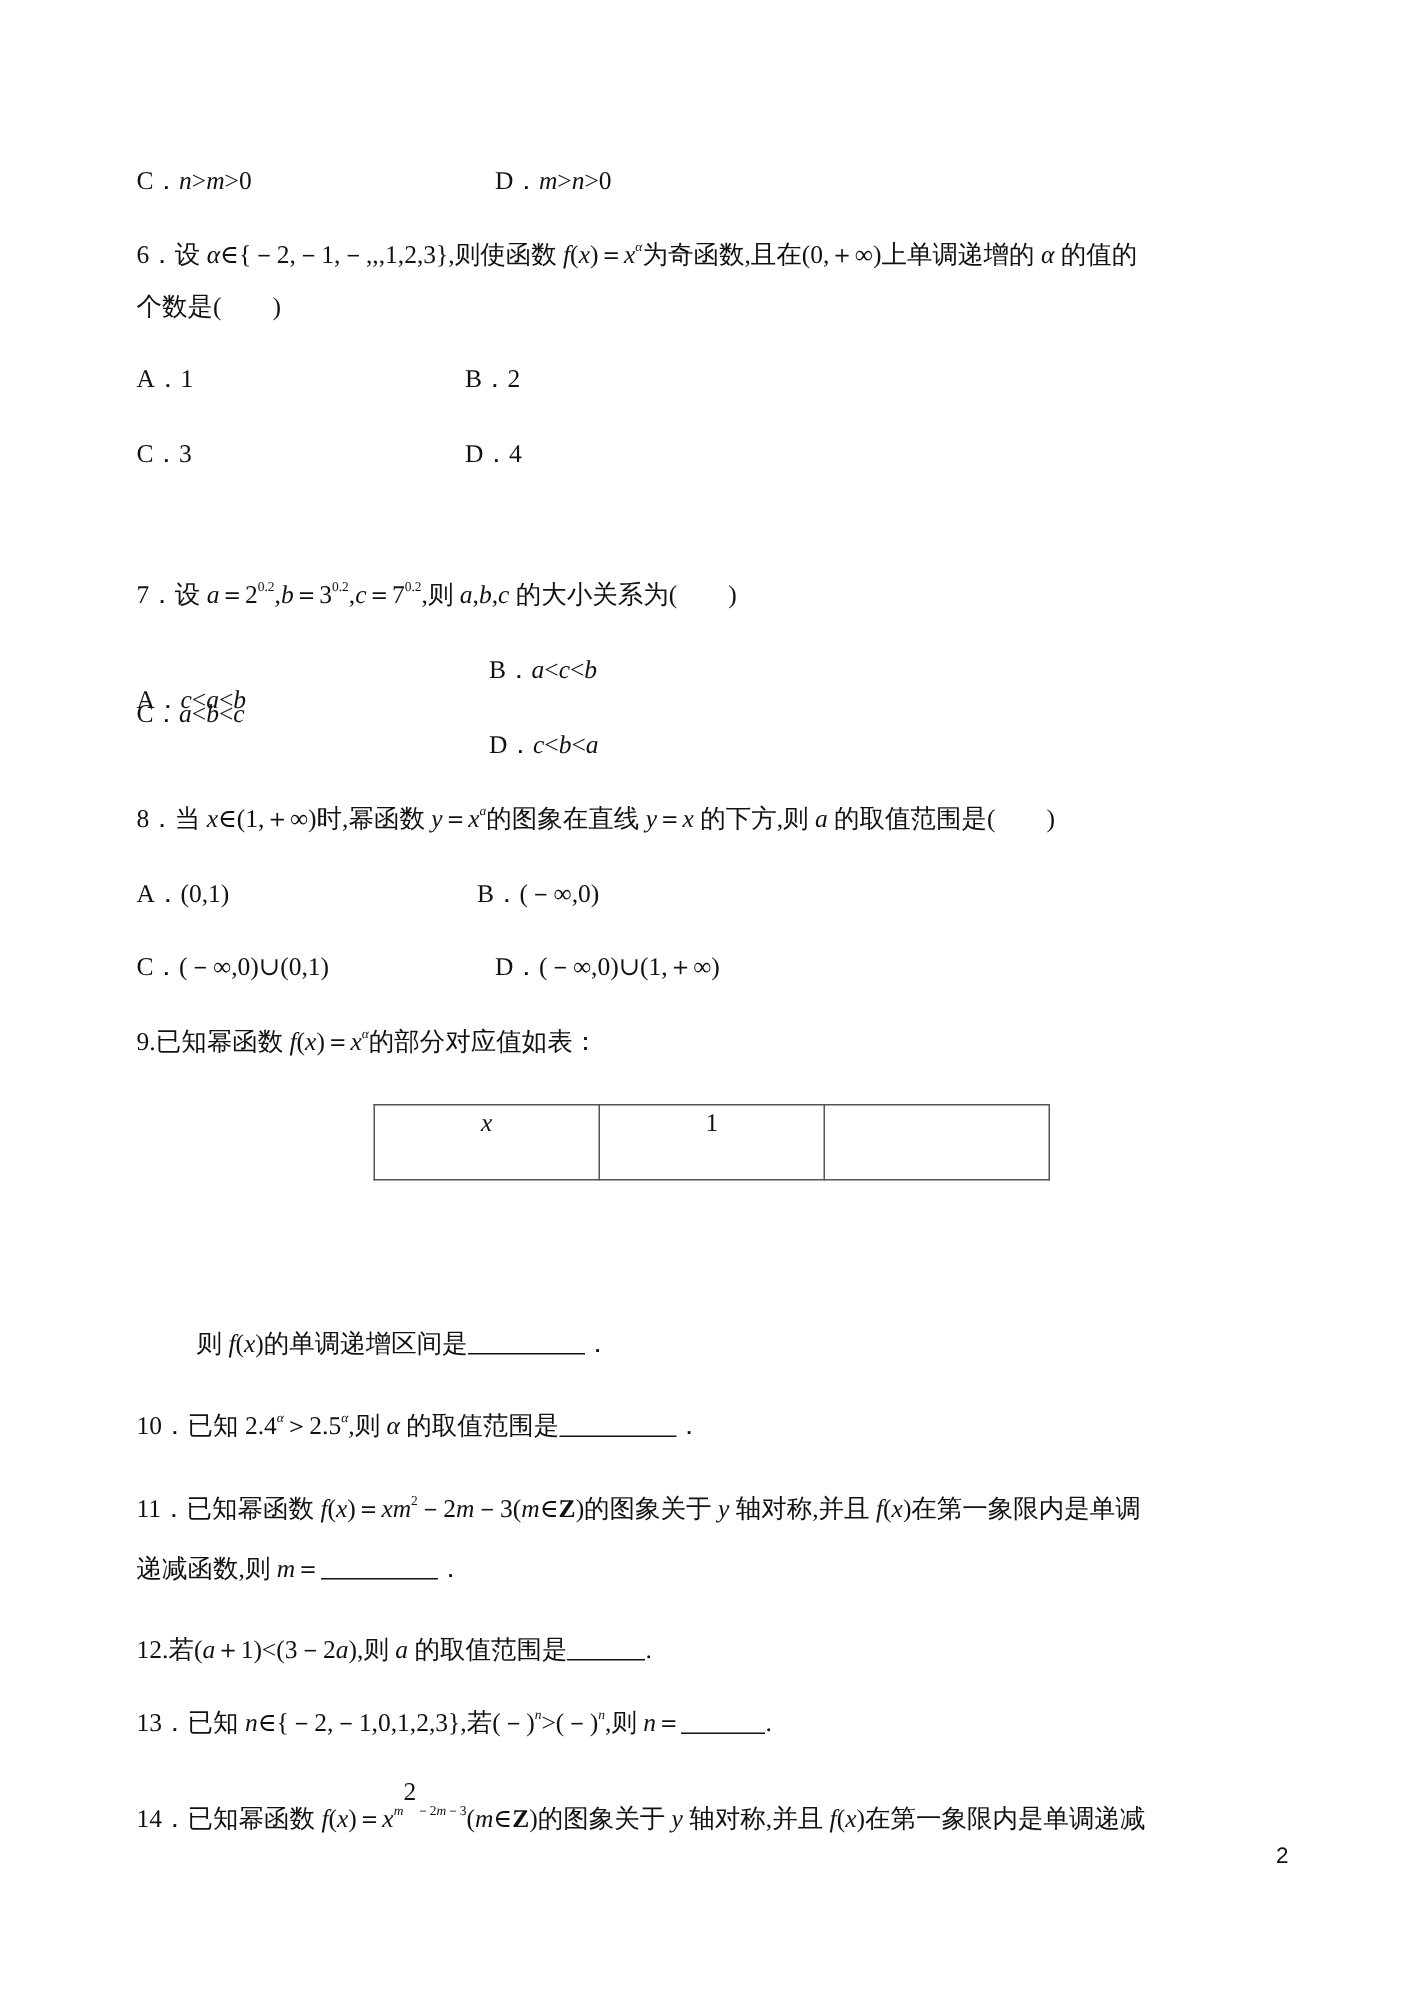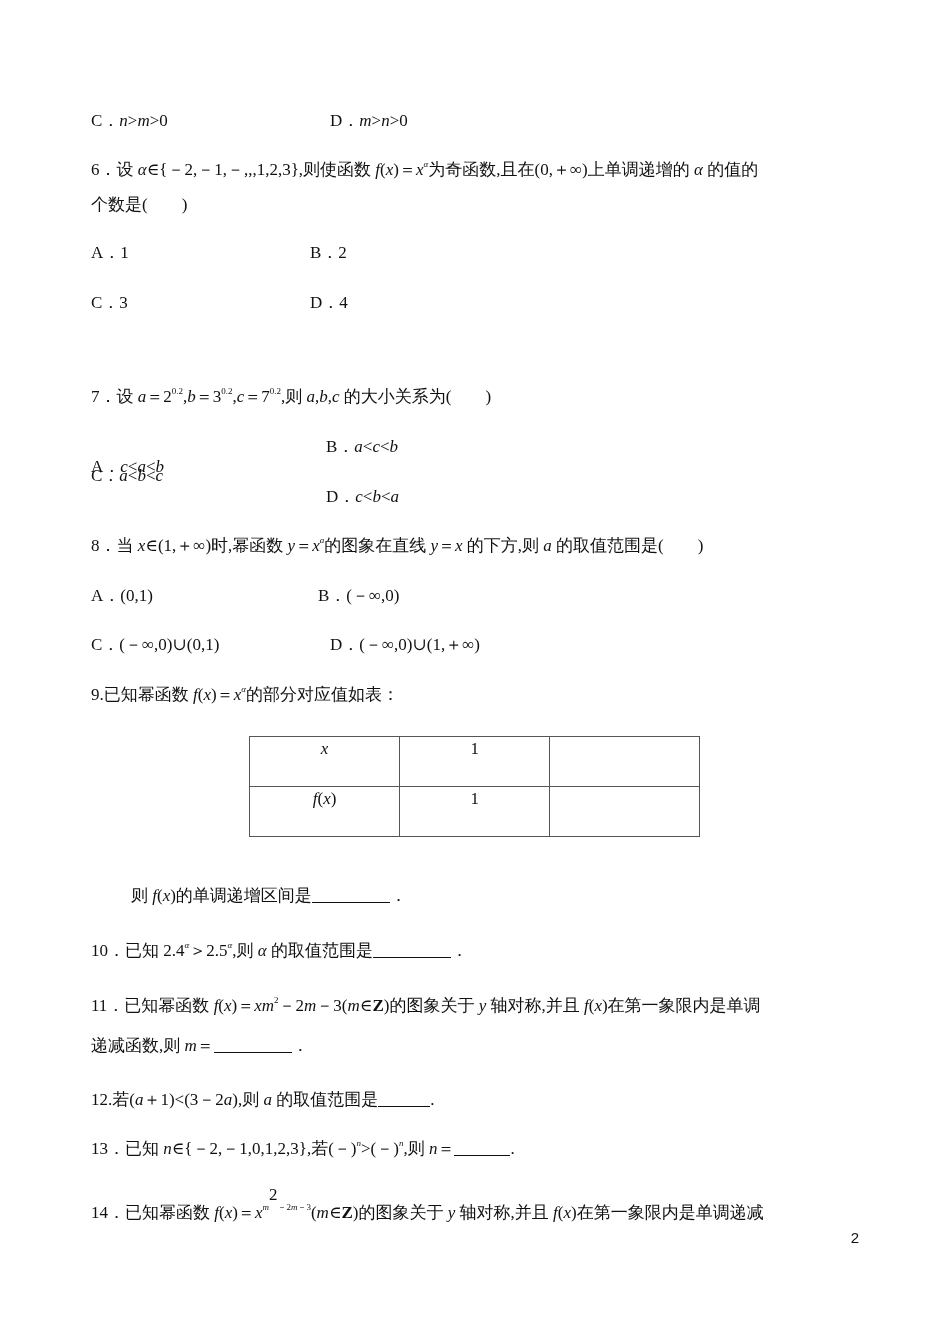--- a/index.html
+++ b/index.html
@@ -43,25 +43,20 @@
 <div class="opt" style="left:330px;top:634px">D．<span>(－∞,0)∪(1,＋∞)</span></div>
 
 <div class="line" style="top:684px">9.已知幂函数 <i>f</i>(<i>x</i>)＝<i>x</i><sup><i>α</i></sup>的部分对应值如表：</div>
 <table class="vals">
   <tbody>
       <tr>
     <td><i>x</i></td>
     <td>1</td>
     <td></td>
   </tr>
-  <tr>
-    <td><i>f</i>(<i>x</i>)</td>
-    <td>1</td>
-    <td></td>
-  </tr>
 </tbody>
   </table>
 <div class="line" style="left:131px;top:885px">则 <i>f</i>(<i>x</i>)的单调递增区间是<span class="blank" style="width:78px"></span>．</div>
 
 <div class="line" style="top:940px">10．已知 2.4<sup><i>α</i></sup>＞2.5<sup><i>α</i></sup>,则 <i>α</i> 的取值范围是<span class="blank" style="width:78px"></span>．</div>
 
 <div class="line" style="top:995px">11．已知幂函数 <i>f</i>(<i>x</i>)＝<i>xm</i><sup>2</sup>－2<i>m</i>－3(<i>m</i>∈<span class="bold">Z</span>)的图象关于 <i>y</i> 轴对称,并且 <i>f</i>(<i>x</i>)在第一象限内是单调</div>
 <div class="line" style="top:1035px">递减函数,则 <i>m</i>＝<span class="blank" style="width:78px"></span>．</div>
 
 <div class="line" style="top:1089px">12.若(<i>a</i>＋1)&lt;(3－2<i>a</i>),则 <i>a</i> 的取值范围是<span class="blank" style="width:52px"></span>.</div>

